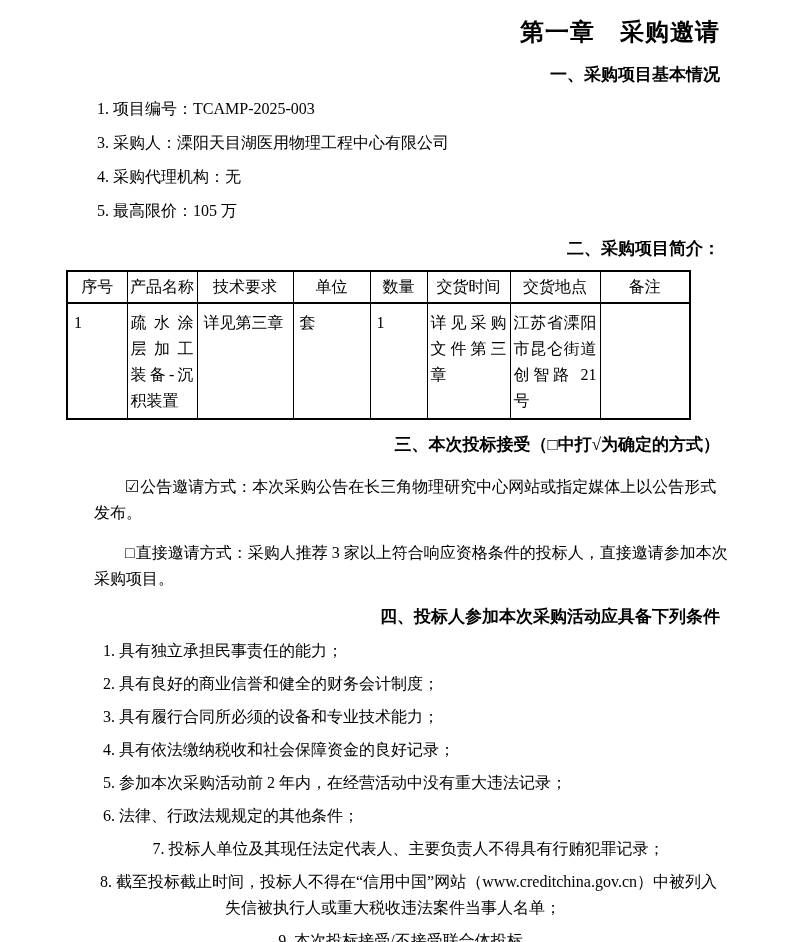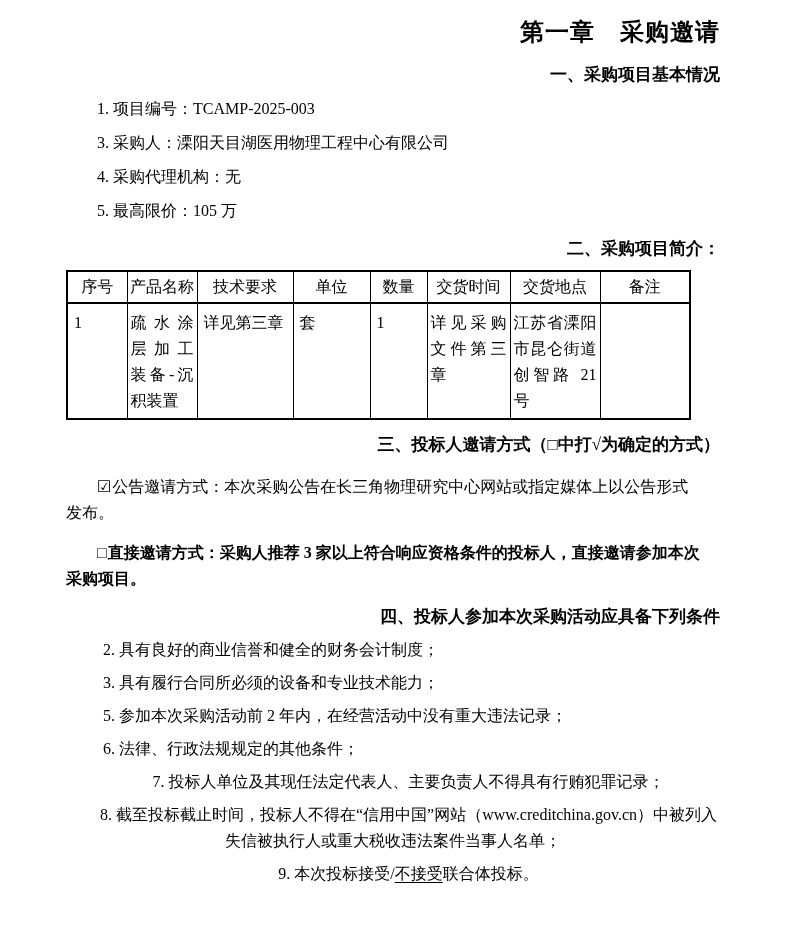--- a/index.html
+++ b/index.html
@@ -48,22 +48,22 @@
   }
   .ptable td {
     border: 1px solid #000;
     vertical-align: top; padding: 6px 3px 4px 3px;
     font-size: 16px; line-height: 26px;
     word-break: break-all;
   }
   .ptable td.al { text-align: left; padding-left: 6px; }
   .ptable td.jf { text-align: justify; text-justify: inter-ideograph; }
 
-  .invite { width: 634px; margin-top: 16px; text-indent: 31px; }
-  .invite + .invite { margin-top: 14px; font-weight: bold; }
+  .invite { width: 634px; margin-top: 16px; text-indent: 31px; margin-left: 28px; }
+  .invite + .invite { margin-top: 14px; }
   .cb { margin-right: 1px; }
 
   .cond { width: 654px; margin-top: 7px; text-indent: 37px; }
   .cond.first { margin-top: 8px; }
   .cond.late  { text-indent: 31px; text-align: center; }
   .ul { text-decoration: underline; text-underline-offset: 3px; }
 </style>
 </head>
 <body>
 
@@ -109,28 +109,30 @@
         <td class="al">详见第三章</td>
         <td class="al">套</td>
         <td class="al">1</td>
         <td class="jf">详见采购文件第三章</td>
         <td class="jf">江苏省溧阳市昆仑街道创智路 21 号</td>
         <td class="al"></td>
       </tr>
     </tbody>
   </table>
 
-  <h2 class="sec"><span>三、投标人邀请方式</span><span class="norm">（□中打√为确定的方式）</span></h2>
+  <h2 class="sec"><span>三、本次投标接受</span><span class="norm">（□中打√为确定的方式）</span></h2>
 
   <p class="invite"><span class="cb">☑</span><span>公告邀请方式：本次采购公告在长三角物理研究中心网站或指定媒体上以公告形式发布。</span></p>
 
   <p class="invite"><span class="cb">□</span><span>直接邀请方式：采购人推荐 3 家以上符合响应资格条件的投标人，直接邀请参加本次采购项目。</span></p>
 
   <h2 class="sec">四、投标人参加本次采购活动应具备下列条件</h2>
+  <p class="cond first">1. 具有独立承担民事责任的能力；</p>
   <p class="cond">2. 具有良好的商业信誉和健全的财务会计制度；</p>
   <p class="cond">3. 具有履行合同所必须的设备和专业技术能力；</p>
+  <p class="cond">4. 具有依法缴纳税收和社会保障资金的良好记录；</p>
   <p class="cond">5. 参加本次采购活动前 2 年内，在经营活动中没有重大违法记录；</p>
   <p class="cond">6. 法律、行政法规规定的其他条件；</p>
   <p class="cond late">7. 投标人单位及其现任法定代表人、主要负责人不得具有行贿犯罪记录；</p>
   <p class="cond late">8. 截至投标截止时间，投标人不得在“信用中国”网站（www.creditchina.gov.cn）中被列入失信被执行人或重大税收违法案件当事人名单；</p>
   <p class="cond late"><span>9. 本次投标接受/</span><span class="ul">不接受</span><span>联合体投标。</span></p>
 
 </div>
 
 </body></html>

